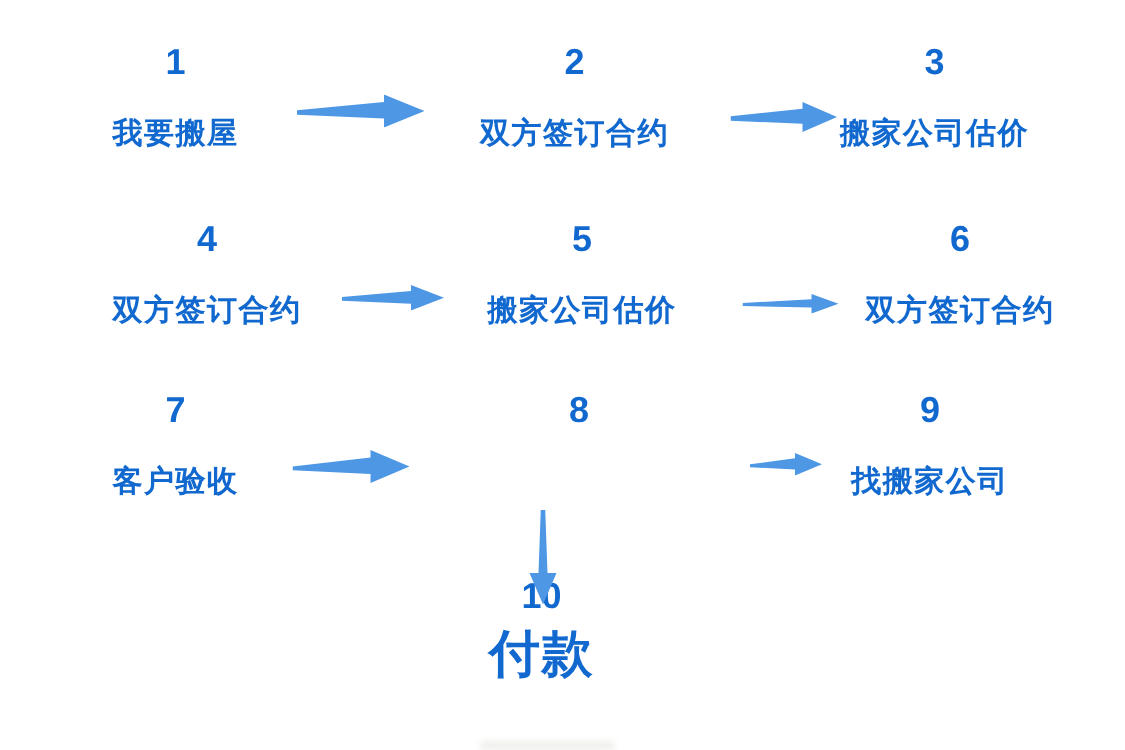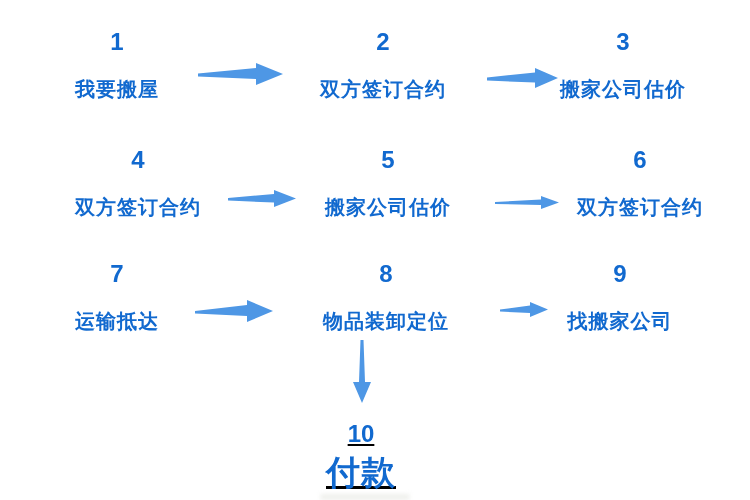--- a/index.html
+++ b/index.html
@@ -25,21 +25,21 @@
   
   .s1{left:37px;top:28px;width:160px;}
   .s2{left:303px;top:28px;width:160px;}
   .s3{left:543px;top:28px;width:160px;}
   .s4{left:58px;top:146px;width:160px;}
   .s5{left:308px;top:146px;width:160px;}
   .s6{left:560px;top:146px;width:160px;}
   .s7{left:37px;top:260px;width:160px;}
   .s8{left:306px;top:260px;width:160px;}
   .s9{left:540px;top:260px;width:160px;}
-  .s10{left:281px;top:420px;width:160px;text-decoration:underline;}
+  .s10{left:281px;top:384px;width:160px;}
   .s10 .lbl{font-size:34px;line-height:40px;margin-top:4px;}
   
   .arrow{position:absolute;}
   .a12{left:198px;top:63px;}
   .a23{left:487px;top:68px;}
   .a45{left:228px;top:190px;}
   .a56{left:495px;top:196px;}
   .a78{left:195px;top:300px;}
   .a89{left:500px;top:302px;}
   .a810{left:350px;top:340px;}
@@ -71,25 +71,24 @@
 <div class="step s5">
   <span class="num">5</span>
   <span class="lbl">搬家公司估价</span>
 </div>
 <div class="step s6">
   <span class="num">6</span>
   <span class="lbl">双方签订合约</span>
 </div>
 <div class="step s7">
   <span class="num">7</span>
-  <span class="lbl">运输抵达</span>
+  <span class="lbl">客户验收</span>
 </div>
 <div class="step s8">
   <span class="num">8</span>
-  <span class="lbl">物品装卸定位</span>
 </div>
 <div class="step s9">
   <span class="num">9</span>
   <span class="lbl">找搬家公司</span>
 </div>
 <div class="step s10">
   <span class="num">10</span>
   <span class="lbl">付款</span>
 </div>
 

